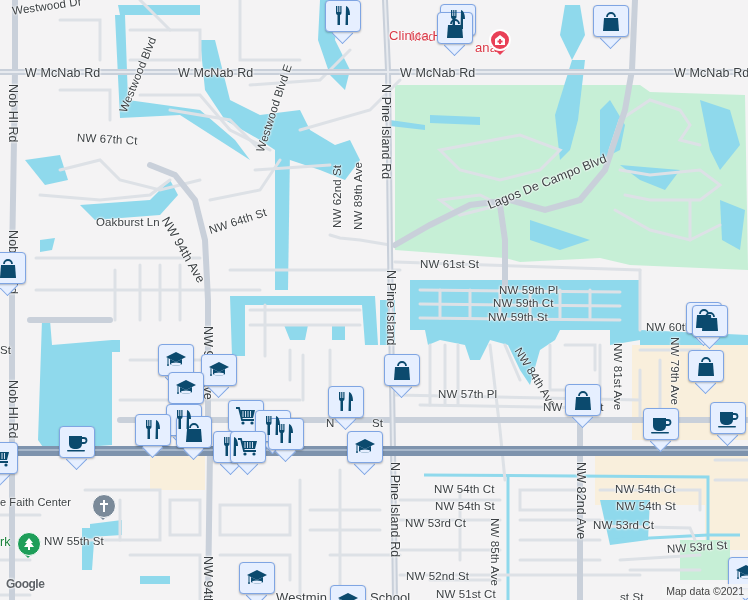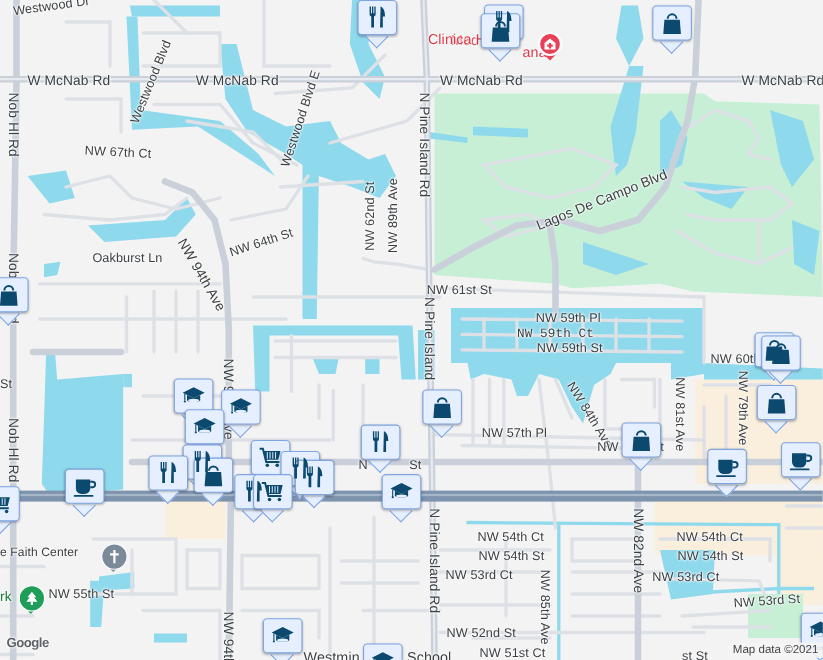--- a/index.html
+++ b/index.html
@@ -199,34 +199,34 @@
   <span class="lbl big" style="left:25px;top:67px;">W McNab Rd</span>
   <span class="lbl big" style="left:178px;top:67px;">W McNab Rd</span>
   <span class="lbl big" style="left:400px;top:67px;">W McNab Rd</span>
   <span class="lbl big" style="left:674px;top:67px;">W McNab Rd</span>
   <span class="lbl big vert" style="left:6px;top:84px;">Nob Hl Rd</span>
   <span class="lbl big vert" style="left:6px;top:230px;">Nob Hill Rd</span>
   <span class="lbl big vert" style="left:6px;top:380px;">Nob Hl Rd</span>
   <span class="lbl" style="left:118px;top:110px;transform:rotate(-68deg);transform-origin:left top;">Westwood Blvd</span>
   <span class="lbl" style="left:255px;top:150px;transform:rotate(-72deg);transform-origin:left top;">Westwood Blvd E</span>
   <span class="lbl" style="left:77px;top:134px;transform:rotate(3deg);">NW 67th Ct</span>
-  <span class="lbl" style="left:84px;top:217px;margin-top:13px;">Oakburst Ln</span>
+  <span class="lbl" style="left:96px;top:217px;">Oakburst Ln</span>
   <span class="lbl big" style="left:170px;top:215px;transform:rotate(60deg);transform-origin:left top;">NW 94th Ave</span>
   <span class="lbl big vert" style="left:201px;top:326px;">NW 94th Ave</span>
   <span class="lbl big vert" style="left:201px;top:556px;">NW 94th</span>
   <span class="lbl" style="left:208px;top:216px;transform:rotate(-18deg);">NW 64th St</span>
   <span class="lbl vert" style="left:332px;top:165px;transform:rotate(180deg);">NW 62nd St</span>
   <span class="lbl vert" style="left:353px;top:162px;transform:rotate(180deg);">NW 89th Ave</span>
   <span class="lbl big vert" style="left:379px;top:84px;">N Pine Island Rd</span>
   <span class="lbl big vert" style="left:384px;top:270px;">N Pine Island</span>
   <span class="lbl big vert" style="left:388px;top:462px;">N Pine Island Rd</span>
   <span class="lbl big" style="left:486px;top:200px;transform:rotate(-22deg);transform-origin:left top;">Lagos De Campo Blvd</span>
-  <span class="lbl" style="left:388px;top:259px;text-align:center;">NW 61st St</span>
-  <span class="lbl" style="left:487px;top:285px;">NW 59th Pl</span>
-  <span class="lbl" style="left:470px;top:298px;font-family:Liberation Mono, monospace;">NW 59th Ct</span>
+  <span class="lbl" style="left:420px;top:259px;text-align:center;">NW 61st St</span>
+  <span class="lbl" style="left:499px;top:285px;">NW 59th Pl</span>
+  <span class="lbl" style="left:493px;top:298px;">NW 59th Ct</span>
   <span class="lbl" style="left:488px;top:312px;">NW 59th St</span>
   <span class="lbl" style="left:646px;top:322px;">NW 60th</span>
   <span class="lbl" style="left:522px;top:346px;transform:rotate(58deg);transform-origin:left top;">NW 84th Ave</span>
   <span class="lbl vert" style="left:611px;top:343px;">NW 81st Ave</span>
   <span class="lbl vert" style="left:668px;top:337px;">NW 79th Ave</span>
   <span class="lbl" style="left:438px;top:389px;">NW 57th Pl</span>
   <span class="lbl" style="left:495px;top:402px;margin-left:48px;">NW 57th Ct</span>
   <span class="lbl" style="left:326px;top:418px;">N</span>
   <span class="lbl" style="left:372px;top:418px;">St</span>
   <span class="lbl" style="left:434px;top:484px;">NW 54th Ct</span>

